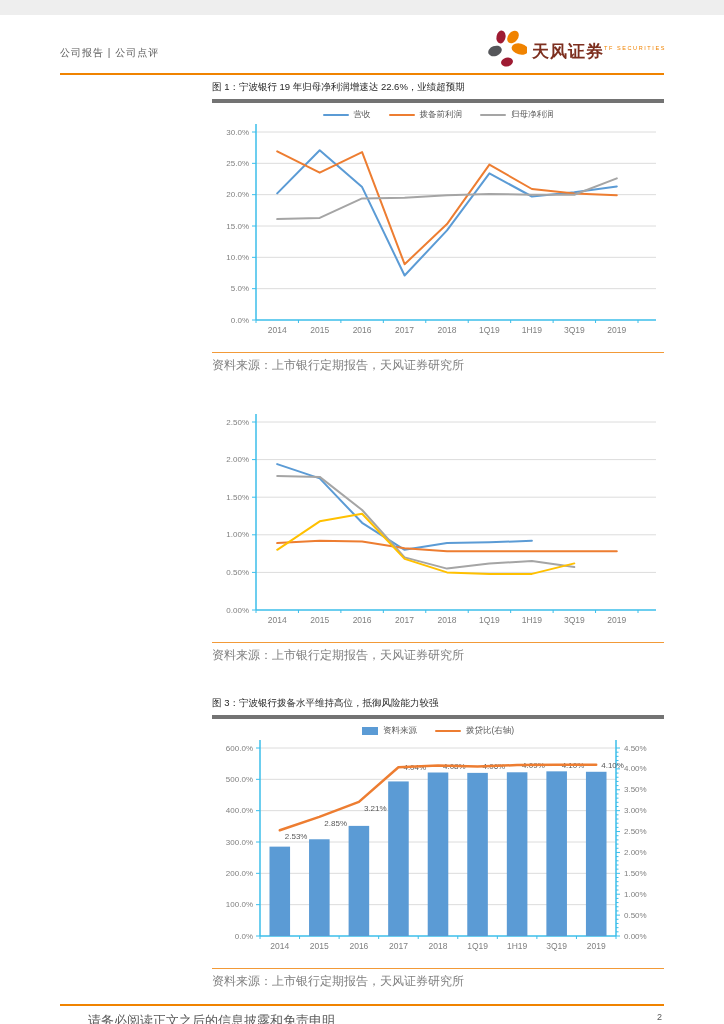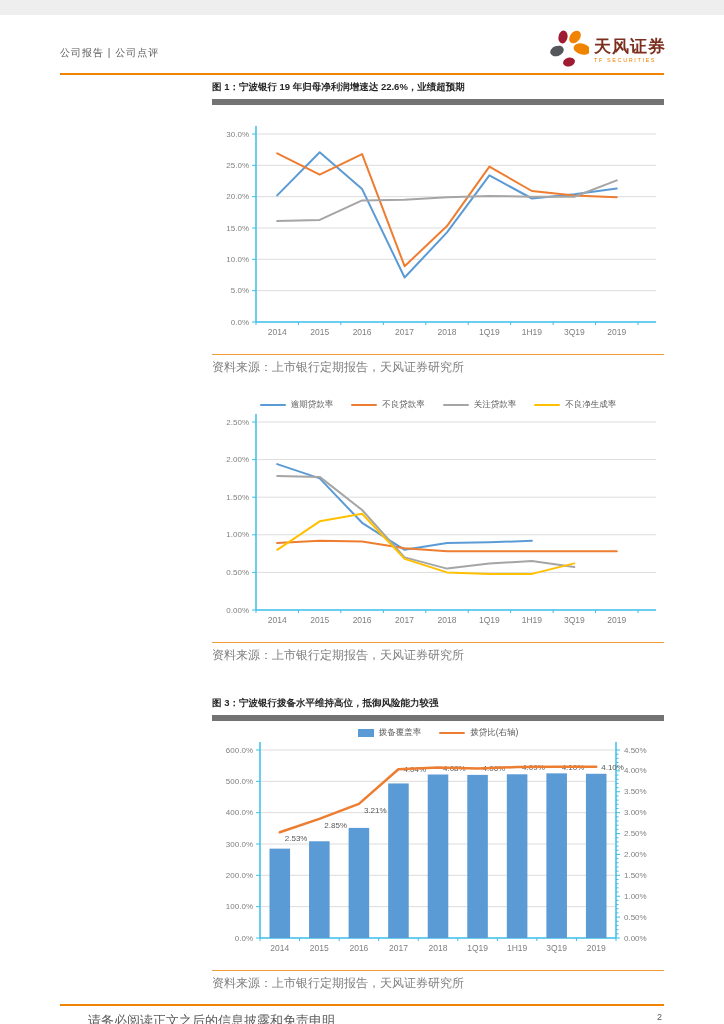--- a/index.html
+++ b/index.html
@@ -1,26 +1,26 @@
 <!DOCTYPE html>
 <html><head>
 <meta charset="utf-8">
 <style>
   html,body{margin:0;padding:0;background:#eee;}
   .page{position:relative;width:724px;height:1024px;background:#ffffff;margin:15px auto;overflow:hidden;
         font-family:"Liberation Sans","DejaVu Sans",sans-serif;}
   .breadcrumb{position:absolute;left:60px;top:31px;font-size:10px;color:#595959;letter-spacing:1px;}
   .logo{position:absolute;right:58px;top:13px;display:flex;align-items:center;gap:5px;}
-  .logo-text{display:flex;flex-direction:column;line-height:1;}
+  .logo-text{display:flex;line-height:1;}
   .logo-title{font-size:17px;font-weight:bold;color:#7d2f1f;letter-spacing:1px;}
   .logo-sub{font-size:5.5px;color:#f08300;letter-spacing:1.6px;margin-top:3px;}
   .header-rule{position:absolute;left:60px;top:58px;width:604px;height:2px;background:#f08300;}
   .figure{position:absolute;left:212px;width:452px;}
   .fig1{top:66px;} .fig2{top:378px;} .fig3{top:682px;}
-  .fig-title{font-size:9.5px;font-weight:bold;color:#262626;padding-bottom:5px;border-bottom:6px solid #737373;}
+  .fig-title{font-size:9.5px;font-weight:normal;color:#262626;padding-bottom:5px;border-bottom:4px solid #737373;}
   .chart{position:relative;width:452px;height:240px;margin-top:3px;}
   .svgwrap{position:absolute;left:0;top:0;width:452px;height:240px;}
   .legend{position:absolute;left:0;right:0;top:3px;display:flex;justify-content:center;gap:18px;z-index:2;}
   .legend-item{display:flex;align-items:center;gap:5px;font-size:8.5px;color:#595959;}
   .sw-line{display:inline-block;width:26px;height:2.5px;border-radius:1px;}
   .sw-bar{display:inline-block;width:16px;height:8px;}
   .src-rule{height:1px;background:#f29a38;margin-top:6px;}
   .src{font-size:12px;color:#7f7f7f;margin-top:4px;}
   .footer-rule{position:absolute;left:60px;top:989px;width:604px;height:2px;background:#f08300;}
   .footer-text{position:absolute;left:88px;top:997px;font-size:13px;color:#595959;}
@@ -48,20 +48,34 @@
       <span class="logo-title">天风证券</span>
       <span class="logo-sub">TF SECURITIES</span>
     </span>
   </div>
 
   <div class="header-rule"></div>
 
   <div class="figure fig1">
     <div class="fig-title">图 1：宁波银行 19 年归母净利润增速达 22.6%，业绩超预期</div>
     <div class="chart">
+      <div class="legend">
+          <span class="legend-item">
+            <span class="sw-line" style="background:#5b9bd5"></span>
+            <span>营收</span>
+          </span>
+          <span class="legend-item">
+            <span class="sw-line" style="background:#ed7d31"></span>
+            <span>拨备前利润</span>
+          </span>
+          <span class="legend-item">
+            <span class="sw-line" style="background:#a5a5a5"></span>
+            <span>归母净利润</span>
+          </span>
+        </div>
       <div class="svgwrap"><svg width="452" height="240" viewBox="0 0 452 240" style="overflow:visible">
             <line x1="44" y1="182.66666666666666" x2="444" y2="182.66666666666666" stroke="#dcdcdc" stroke-width="1"></line>
             <line x1="44" y1="151.33333333333334" x2="444" y2="151.33333333333334" stroke="#dcdcdc" stroke-width="1"></line>
             <line x1="44" y1="120" x2="444" y2="120" stroke="#dcdcdc" stroke-width="1"></line>
             <line x1="44" y1="88.66666666666667" x2="444" y2="88.66666666666667" stroke="#dcdcdc" stroke-width="1"></line>
             <line x1="44" y1="57.33333333333334" x2="444" y2="57.33333333333334" stroke="#dcdcdc" stroke-width="1"></line>
             <line x1="44" y1="26" x2="444" y2="26" stroke="#dcdcdc" stroke-width="1"></line>
             <text x="37" y="216.5" font-size="8" fill="#808080" text-anchor="end">0.0%</text>
             <line x1="40" y1="214" x2="44" y2="214" stroke="#3bbeea" stroke-width="1"></line>
             <text x="37" y="185.16666666666666" font-size="8" fill="#808080" text-anchor="end">5.0%</text>
@@ -101,38 +115,20 @@
             <polyline points="65.2,45.4 107.7,66.7 150.1,46.1 192.6,158.2 235.0,118.1 277.4,58.6 319.9,83.0 362.3,87.4 404.8,89.3" fill="none" stroke="#ed7d31" stroke-width="2" stroke-linejoin="round" stroke-linecap="round"></polyline>
             <polyline points="65.2,113.1 107.7,111.9 150.1,92.4 192.6,91.8 235.0,89.3 277.4,88.0 319.9,88.7 362.3,88.7 404.8,72.4" fill="none" stroke="#a5a5a5" stroke-width="2" stroke-linejoin="round" stroke-linecap="round"></polyline>
           </svg></div>
     </div>
     <div class="src-rule"></div>
     <div class="src">资料来源：上市银行定期报告，天风证券研究所</div>
   </div>
 
   <div class="figure fig2">
     <div class="chart">
-      <div class="legend">
-          <span class="legend-item">
-            <span class="sw-line" style="background:#5b9bd5"></span>
-            <span>逾期贷款率</span>
-          </span>
-          <span class="legend-item">
-            <span class="sw-line" style="background:#ed7d31"></span>
-            <span>不良贷款率</span>
-          </span>
-          <span class="legend-item">
-            <span class="sw-line" style="background:#a5a5a5"></span>
-            <span>关注贷款率</span>
-          </span>
-          <span class="legend-item">
-            <span class="sw-line" style="background:#ffc000"></span>
-            <span>不良净生成率</span>
-          </span>
-        </div>
       <div class="svgwrap"><svg width="452" height="240" viewBox="0 0 452 240" style="overflow:visible">
             <line x1="44" y1="176.4" x2="444" y2="176.4" stroke="#dcdcdc" stroke-width="1"></line>
             <line x1="44" y1="138.8" x2="444" y2="138.8" stroke="#dcdcdc" stroke-width="1"></line>
             <line x1="44" y1="101.2" x2="444" y2="101.2" stroke="#dcdcdc" stroke-width="1"></line>
             <line x1="44" y1="63.599999999999994" x2="444" y2="63.599999999999994" stroke="#dcdcdc" stroke-width="1"></line>
             <line x1="44" y1="26" x2="444" y2="26" stroke="#dcdcdc" stroke-width="1"></line>
             <text x="37" y="216.5" font-size="8" fill="#808080" text-anchor="end">0.00%</text>
             <line x1="40" y1="214" x2="44" y2="214" stroke="#3bbeea" stroke-width="1"></line>
             <text x="37" y="178.9" font-size="8" fill="#808080" text-anchor="end">0.50%</text>
             <line x1="40" y1="176.4" x2="44" y2="176.4" stroke="#3bbeea" stroke-width="1"></line>
@@ -174,21 +170,21 @@
     <div class="src-rule"></div>
     <div class="src">资料来源：上市银行定期报告，天风证券研究所</div>
   </div>
 
   <div class="figure fig3">
     <div class="fig-title">图 3：宁波银行拨备水平维持高位，抵御风险能力较强</div>
     <div class="chart">
       <div class="legend">
           <span class="legend-item">
             <span class="sw-bar" style="background:#5b9bd5"></span>
-            <span>拨备覆盖率</span>
+            <span>资料来源</span>
           </span>
           <span class="legend-item">
             <span class="sw-line" style="background:#ed7d31"></span>
             <span>拨贷比(右轴)</span>
           </span>
         </div>
       <div class="svgwrap"><svg width="452" height="240" viewBox="0 0 452 240" style="overflow:visible">
             <line x1="48" y1="182.66666666666666" x2="404" y2="182.66666666666666" stroke="#dcdcdc" stroke-width="1"></line>
             <line x1="48" y1="151.33333333333334" x2="404" y2="151.33333333333334" stroke="#dcdcdc" stroke-width="1"></line>
             <line x1="48" y1="120" x2="404" y2="120" stroke="#dcdcdc" stroke-width="1"></line>

